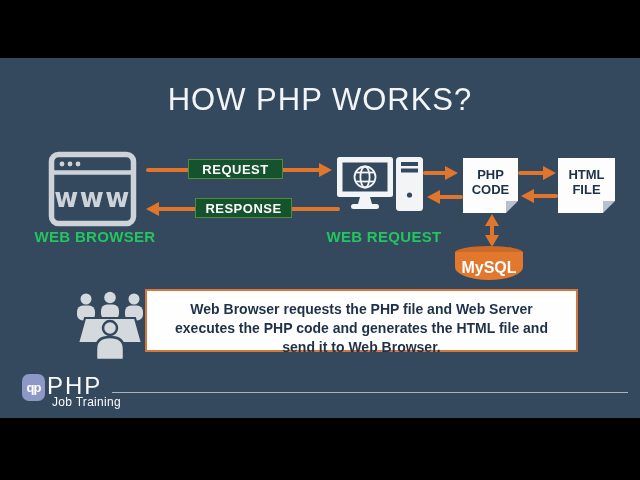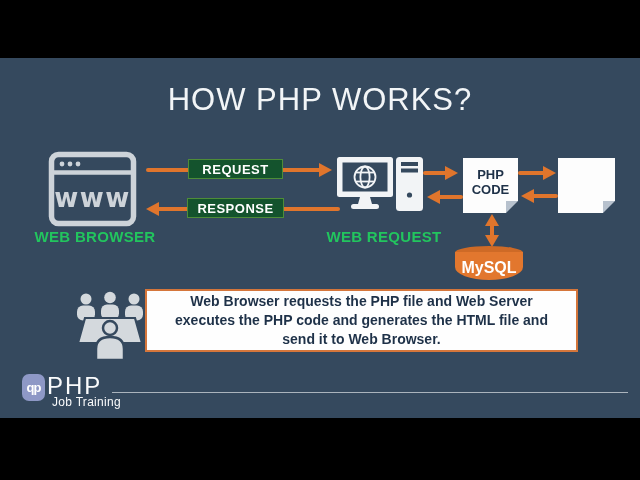--- a/index.html
+++ b/index.html
@@ -51,21 +51,21 @@
   .db .db-body { position:absolute; left:0; top:6px; width:68px; height:28px; background:#E2772E;
                  border-radius:0 0 34px 34px / 0 0 13px 13px; }
   .db .db-top  { position:absolute; left:0; top:0; width:68px; height:13px; background:#CE6A26;
                  border-radius:50%; }
   .db .db-label { position:absolute; left:0; top:13px; width:68px; text-align:center;
                   color:#FFF; font-size:16px; font-weight:bold; }
 
   
   .desc-box { position:absolute; left:145px; top:231px; width:433px; height:63px;
               background:#FEFEFE; border:2px solid #D5763B; }
-  .desc-text { width:100%; padding-top:1px; text-align:center; color:#1E3148;
+  .desc-text { width:100%; padding-top:9px; text-align:center; color:#1E3148;
                font-size:14px; font-weight:bold; line-height:19px; white-space:pre-line; }
 
   
   .logo-badge { position:absolute; left:22px; top:316px; width:23px; height:27px;
                 background:#8E98C6; border-radius:7px; color:#FFF; text-align:center;
                 line-height:27px; font-size:13px; font-weight:bold; letter-spacing:-1px; }
   .logo-title { position:absolute; left:47px; top:314px; color:#FAFBFC; font-size:24px;
                 font-weight:500; letter-spacing:2px; }
   .logo-subtitle { position:absolute; left:52px; top:337px; color:#FAFBFC; font-size:12px;
                    font-weight:normal; letter-spacing:.3px; }
@@ -95,21 +95,21 @@
     <div class="arrow right" style="left:146px;top:105px;width:186px">
       <span class="shaft"></span>
       <span class="head"></span>
     </div>
     <div class="pill" style="left:188px;top:101px;width:95px">REQUEST</div>
 
     <div class="arrow left" style="left:146px;top:144px;width:194px">
       <span class="shaft"></span>
       <span class="head"></span>
     </div>
-    <div class="pill" style="left:187px;top:140px;width:97px">RESPONSE</div>
+    <div class="pill" style="left:195px;top:140px;width:97px">RESPONSE</div>
 
     <svg class="abs" style="left:335px;top:97px" width="90" height="58" viewBox="0 0 90 58">
       <rect x="2" y="2" width="56" height="40" rx="2.5" fill="#F2F4F6"></rect>
       <rect x="7.5" y="7.5" width="45" height="29" fill="#35495E"></rect>
       <g fill="none" stroke="#F2F4F6" stroke-width="1.8">
         <circle cx="30" cy="22" r="10.5"></circle>
         <ellipse cx="30" cy="22" rx="4.6" ry="10.5"></ellipse>
         <line x1="20.5" y1="17.5" x2="39.5" y2="17.5"></line>
         <line x1="20.5" y1="26.5" x2="39.5" y2="26.5"></line>
       </g>
@@ -142,20 +142,22 @@
     <div class="arrow right" style="left:518px;top:108px;width:38px">
       <span class="shaft"></span>
         <span class="head"></span>
     </div>
     <div class="arrow left" style="left:521px;top:131px;width:37px">
       <span class="shaft"></span>
         <span class="head"></span>
     </div>
 
     <div class="doc" style="left:558px;top:100px;width:57px">
+      <span class="doc-text">HTML
+FILE</span>
       <span class="fold"></span>
     </div>
 
     <div class="arrow vert" style="left:485px;top:156px;height:33px">
       <span class="shaft"></span>
       <span class="head-up"></span>
       <span class="head-down"></span>
     </div>
 
     <div class="db">

